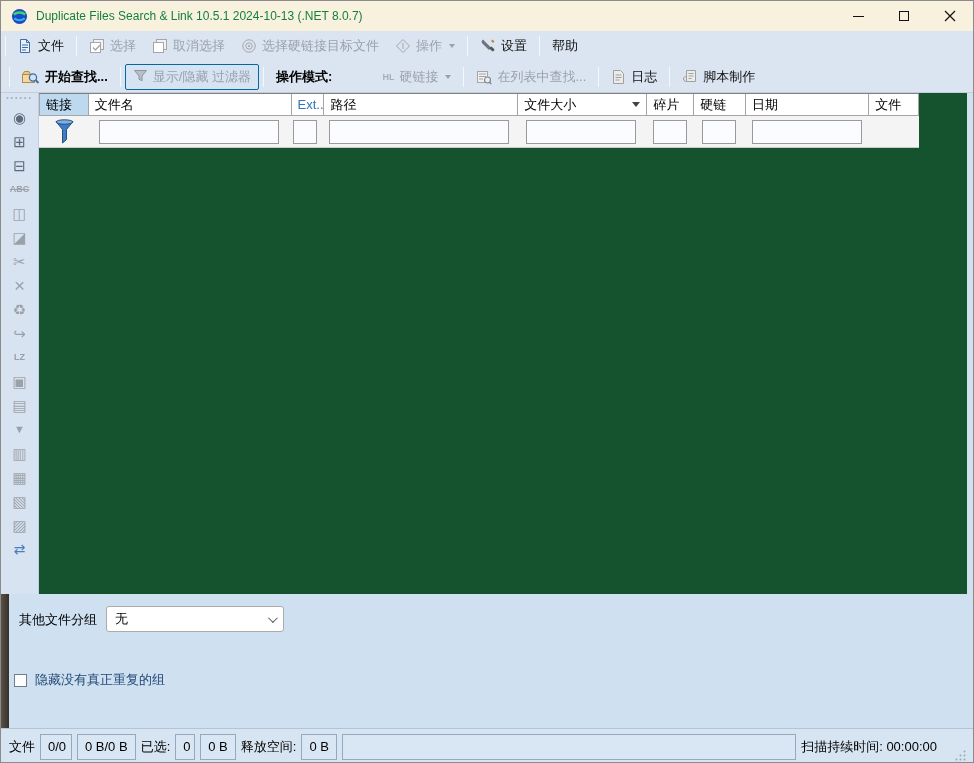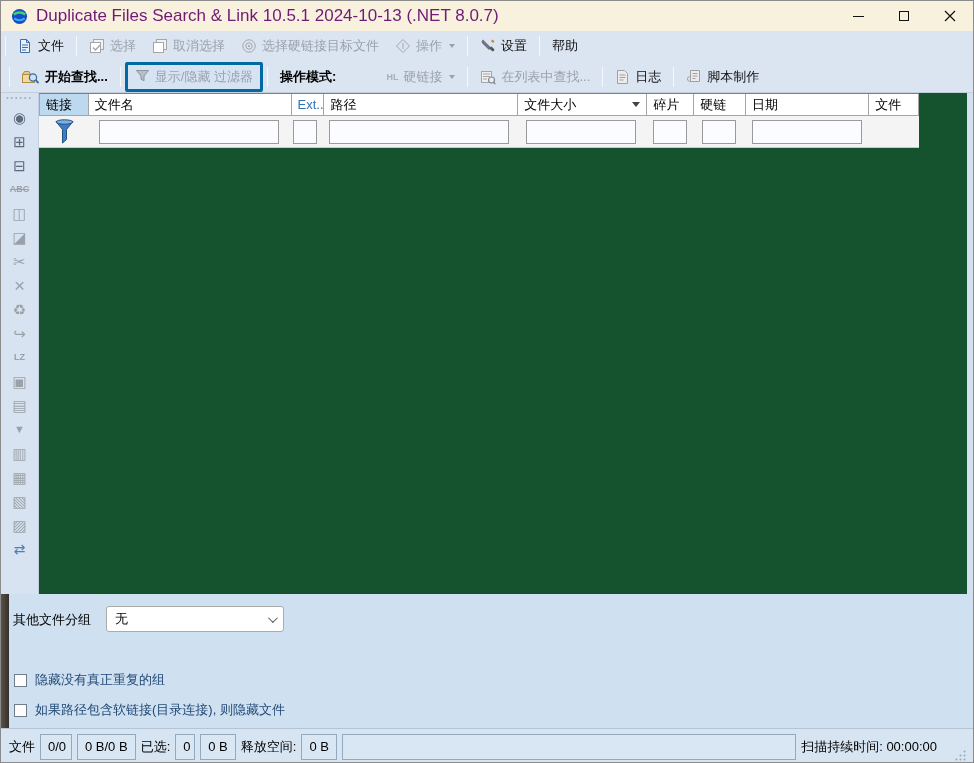--- a/index.html
+++ b/index.html
@@ -3,37 +3,37 @@
 <meta charset="utf-8">
 <style>
   * { margin:0; padding:0; box-sizing:border-box; }
   html,body { width:974px; height:763px; }
   body { font-family:"Liberation Sans","DejaVu Sans",sans-serif; font-size:13px; color:#1a1a1a; }
   .window { width:974px; height:763px; border:1px solid #8b8b8b; display:flex; flex-direction:column; background:#dbe5f1; overflow:hidden; }
 
   
   .titlebar { height:30px; background:#f8f1de; display:flex; align-items:center; padding:0 0 0 10px; flex:0 0 auto; }
   .app-icon { width:17px; height:17px; margin-right:8px; }
-  .title-text { font-size:17px; color:#701a75; flex:1 1 auto; white-space:nowrap; }
+  .title-text { font-size:12px; color:#15803d; flex:1 1 auto; white-space:nowrap; }
   .win-controls { display:flex; align-items:center; height:100%; }
   .winbtn { width:46px; height:100%; display:flex; align-items:center; justify-content:center; cursor:default; }
   .glyph-min { width:11px; height:1px; background:#111; display:block; }
   .glyph-max { width:10px; height:10px; border:1px solid #111; display:block; }
 
   
   .menubar, .toolbar2 { background:#dbe5f1; display:flex; align-items:center; flex:0 0 auto; }
   .menubar { height:30px; padding-left:4px; }
   .toolbar2 { height:32px; padding-left:8px; border-bottom:1px solid #c3cedd; }
   .tb-item { display:flex; align-items:center; gap:5px; padding:3px 7px; border:1px solid transparent; border-radius:2px; white-space:nowrap; }
   .tb-item.enabled { color:#111; }
   .tb-item.disabled { color:#9aa1ab; }
   .tb-item.bold { font-weight:bold; color:#000; }
   .tb-sep { width:1px; height:20px; background:#b9c4d3; border-right:1px solid #f4f8fd; margin:0 4px; }
   .tb-grip { width:1px; height:20px; background:#b9c4d3; border-right:1px solid #f4f8fd; margin:0 3px 0 0; }
-  .tb-item.focus-btn { border:3px solid #0369a1; background:#d6e3f3; }
+  .tb-item.focus-btn { border:1px solid #0369a1; background:#d6e3f3; }
   .chev-down { width:0; height:0; border-left:3.5px solid transparent; border-right:3.5px solid transparent; border-top:4px solid #9aa1ab; margin-left:2px; }
   .mode-label { font-weight:bold; color:#000; padding:3px 4px 3px 8px; }
   .hl-badge { font-size:9px; font-weight:bold; color:#a7aeb8; line-height:8px; text-align:center;margin-left:38px; }
 
   
   .content-row { flex:0 0 501px; display:flex; background:#dcdcdc; }
   .side-toolbar { flex:0 0 38px; background:#d8e3f1; border-right:1px solid #c0cfe2; display:flex; flex-direction:column; align-items:center; padding-top:2px; }
   .grip-dots { color:#a4afbd; font-size:7px; letter-spacing:2px; line-height:6px; margin-bottom:4px; }
   .side-ico { width:28px; height:24px; display:flex; align-items:center; justify-content:center; color:#9aa1a8; font-size:15px; line-height:1; flex:0 0 auto; }
   .side-ico.dark { color:#5c6b7c; }
@@ -49,21 +49,21 @@
   .hcell .sort-arrow { margin-left:auto; width:0; height:0; border-left:4px solid transparent; border-right:4px solid transparent; border-top:5px solid #444; }
   .hcell.ext { color:#2e75b6; }
 
   .filter-row { display:flex; align-items:center; width:880px; height:32px; background:#f4f4f4; border-bottom:1px solid #c9c9c9; }
   .fcell { height:100%; display:flex; align-items:center; justify-content:center; }
   .fcell input { height:24px; background:#fafcff; border:1px solid #9a9a9a; font-family:inherit; font-size:12px; padding:0 3px; }
 
   
   .bottom-panel { flex:0 0 134px; background:#cfe0f1; position:relative; }
   .dark-strip { position:absolute; left:0; top:0; bottom:0; width:8px; background:linear-gradient(90deg,#5b5248,#36302b); }
-  .group-label { position:absolute; left:12px; top:17px; color:#000; }
+  .group-label { position:absolute; left:18px; top:17px; color:#000; }
   .combo { position:absolute; left:105px; top:12px; width:178px; height:26px; background:#fff; border:1px solid #ababab; border-radius:3px; display:flex; align-items:center; padding:0 8px; color:#000; }
   .combo .chev { margin-left:auto; width:7px; height:7px; border-right:1.5px solid #5a5a5a; border-bottom:1.5px solid #5a5a5a; transform:rotate(45deg) translateY(-2px); }
   .chk-row { position:absolute; left:13px; display:flex; align-items:center; gap:8px; color:#234a77; }
   .chk-row.r1 { top:670px; } .chk-row.r2 { top:700px; }
   .chk-box { width:13px; height:13px; background:#fdfdfd; border:1px solid #707c8c; flex:0 0 auto; }
 
   
   .statusbar { flex:0 0 36px; background:#d7e4f2; border-top:1px solid #b5c4d4; display:flex; align-items:center; padding:0 6px 0 8px; gap:5px; }
   .sb-label { color:#000; white-space:nowrap; }
   .sb-cell { border:1px solid #93a9c0; height:26px; display:flex; align-items:center; padding:0 7px; color:#000; white-space:nowrap; background:#d9e6f4; }
@@ -288,24 +288,20 @@
     <div class="dark-strip"></div>
     <span class="group-label">其他文件分组</span>
     <div class="combo">
       <span>无</span>
       <span class="chev"></span>
     </div>
     <div class="chk-row r1" style="top:77px">
       <span class="chk-box"></span>
       <span>隐藏没有真正重复的组</span>
     </div>
-    <div class="chk-row r2" style="top:107px">
-      <span class="chk-box"></span>
-      <span>如果路径包含软链接(目录连接), 则隐藏文件</span>
-    </div>
   </div>
 
   <div class="statusbar">
     <span class="sb-label">文件</span>
     <span class="sb-cell" style="width:32px">0/0</span>
     <span class="sb-cell">0 B/0 B</span>
     <span class="sb-label">已选:</span>
     <span class="sb-cell" style="width:20px">0</span>
     <span class="sb-cell">0 B</span>
     <span class="sb-label">释放空间:</span>

